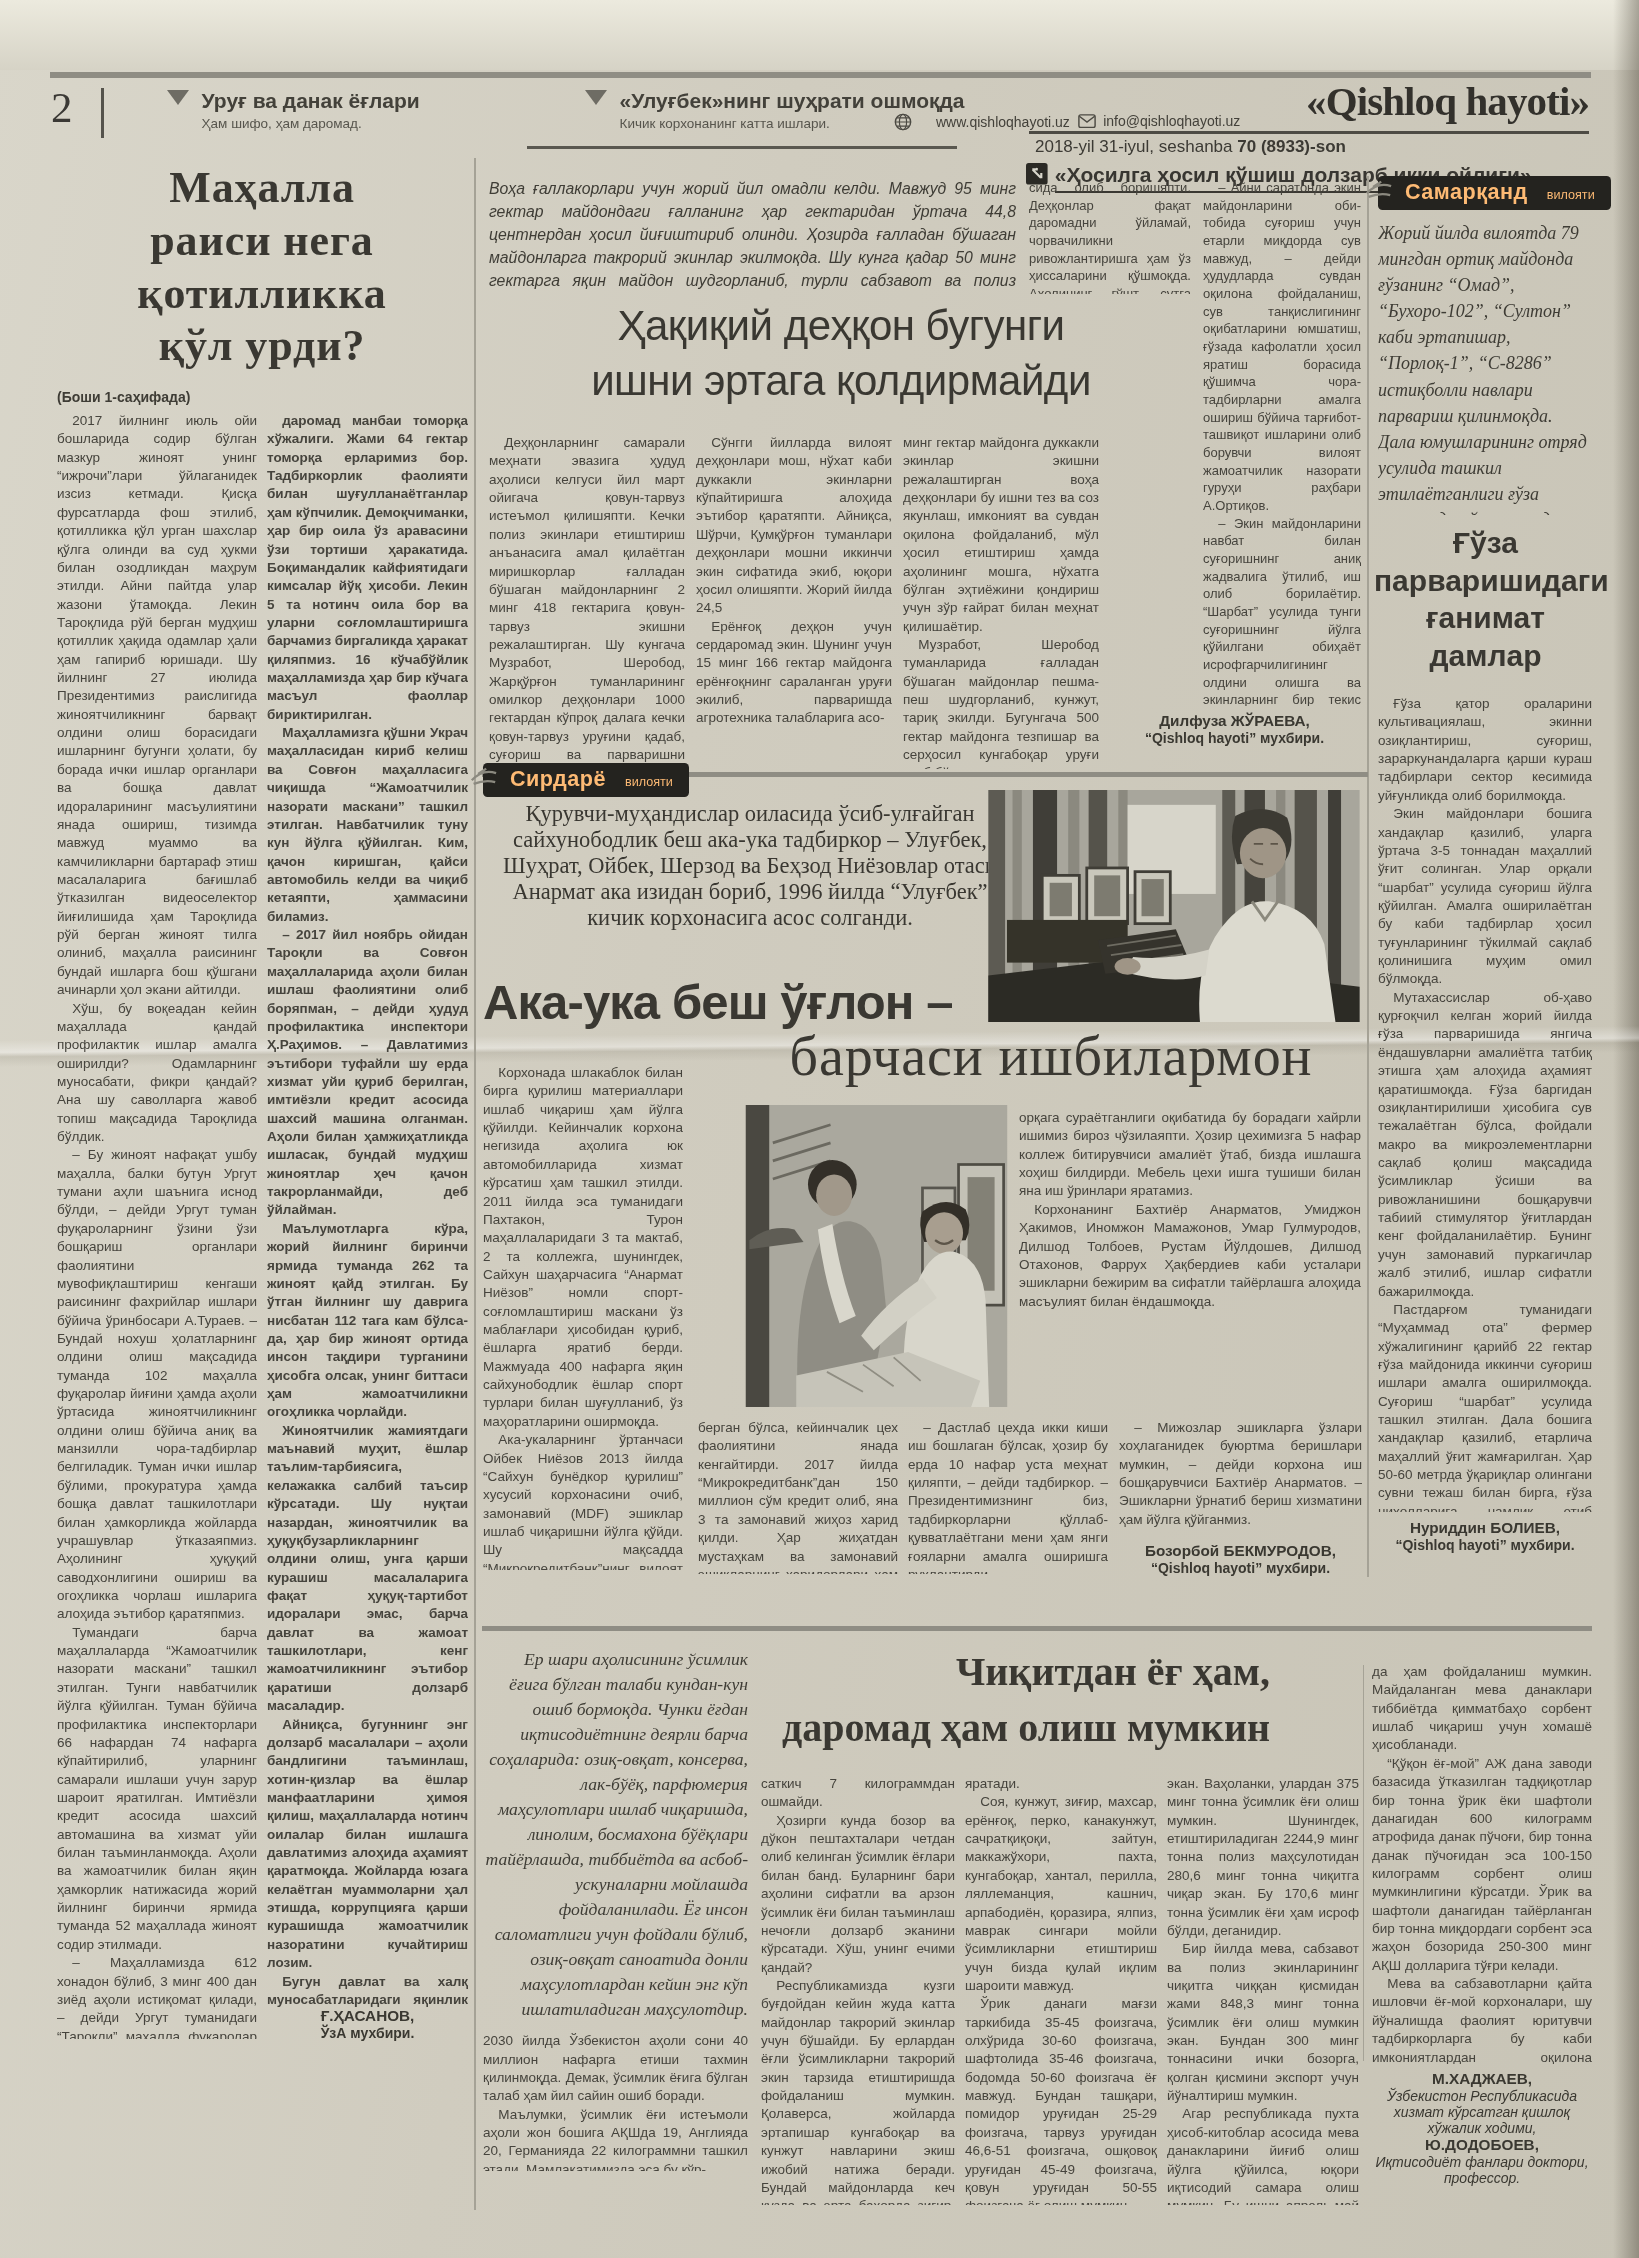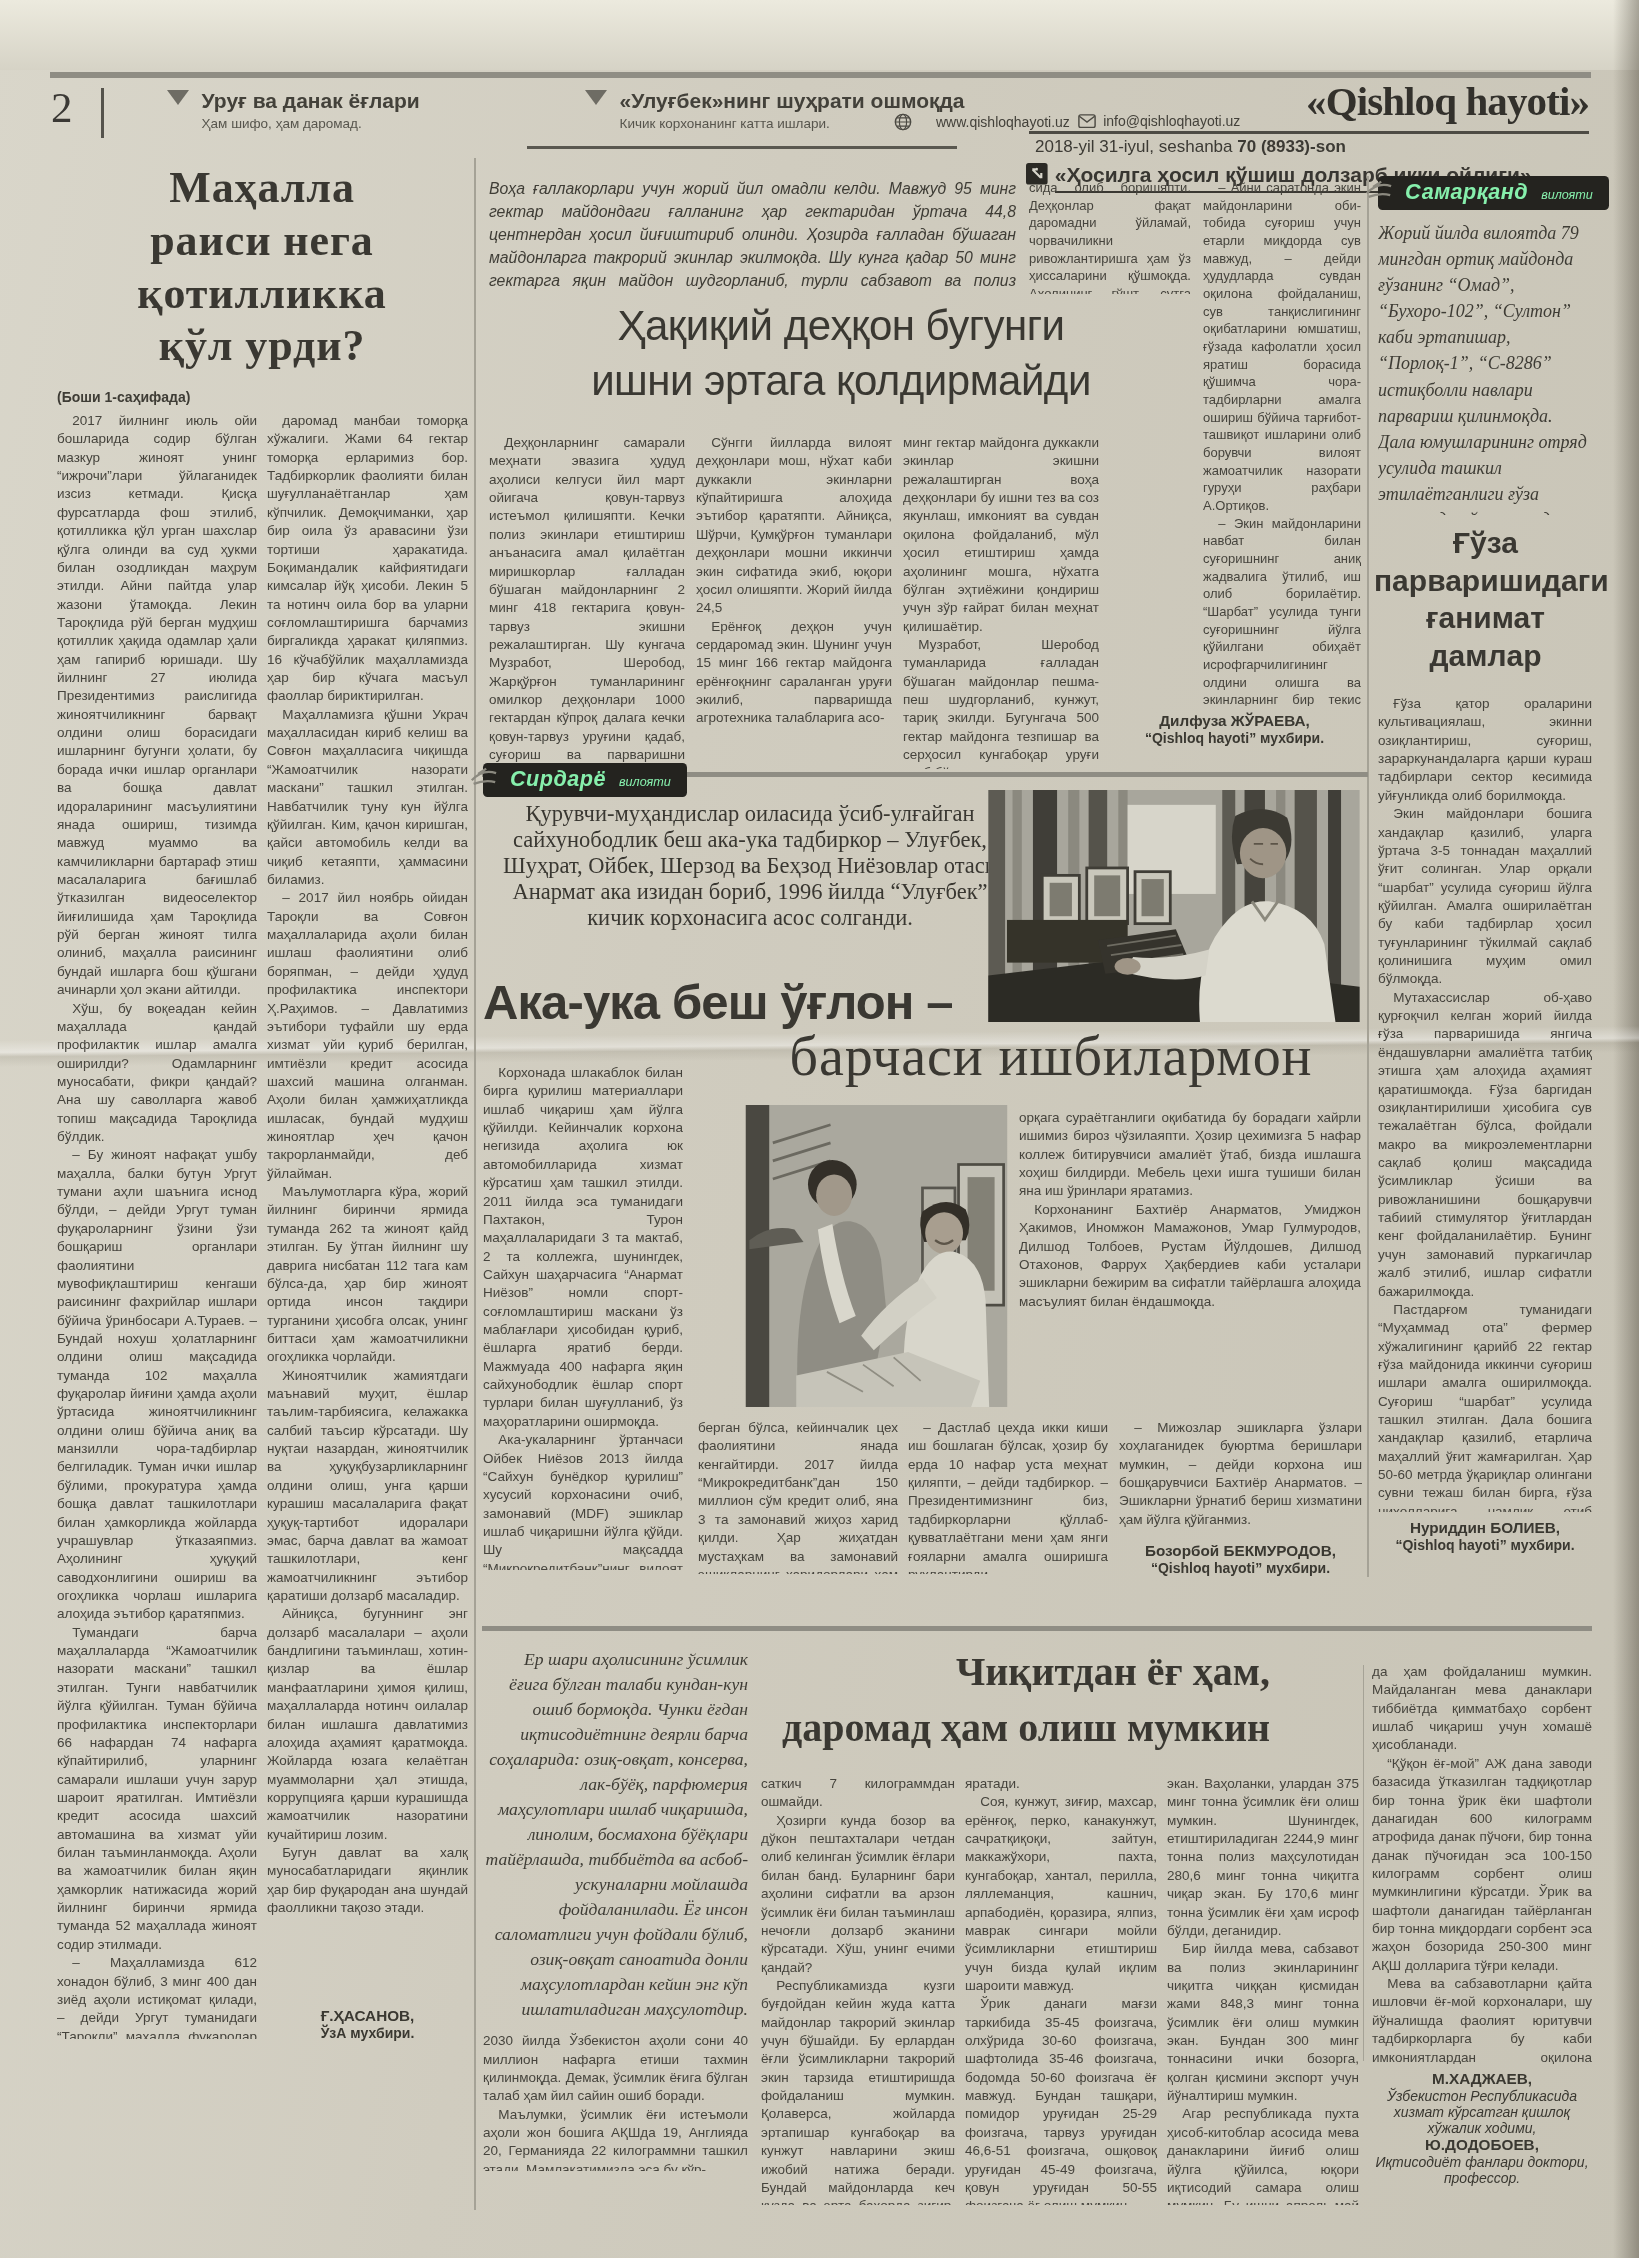--- a/index.html
+++ b/index.html
@@ -13,22 +13,22 @@
   .serif{font-family:"Liberation Serif",serif;}
   .byl{text-align:center;color:#3a3831;}
   .byl .n{font-weight:bold;font-size:15.3px;display:block;}
   .byl .r{font-weight:bold;font-size:14px;display:block;}
   .byl .ri{font-style:italic;font-weight:normal;font-size:14px;display:block;font-family:"Liberation Sans",sans-serif;}
   .rule{background:#8f8d84;}
   .vrule{background:#a5a296;}
   .tri{width:0;height:0;border-left:11.7px solid transparent;border-right:11.7px solid transparent;border-top:15.3px solid #6e6c64;}
   .teaser-title{font-size:21px;font-weight:bold;color:#43413a;line-height:1.05;}
   .teaser-sub{font-size:13.5px;color:#57554d;margin-top:3.6px;}
-  .badge{display:inline-flex;align-items:baseline;gap:13px;background:#24231f;color:#86efac;
-         border-radius:4.5px;padding:2.7px 16px 5.4px 27px;position:relative;font-style:italic;}
+  .badge{display:inline-flex;align-items:baseline;gap:19px;background:#24231f;color:#fdba74;
+         border-radius:4.5px;padding:2.7px 16px 5.4px 27px;position:relative;}
   .badge .bn{font-size:21.6px;font-weight:bold;letter-spacing:0.5px;}
   .badge .bs{font-size:12.6px;}
   .lead-i{font-style:italic;font-family:"Liberation Serif",serif;color:#3e3c35;}
   .hl{color:#3a3832;}
 </style>
 </head>
 <body>
 
 <div class="page">
 
@@ -100,21 +100,21 @@
   </div>
   <div class="abs" style="left:57px;top:389px;width:200px;font-weight:bold;font-size:14px;color:#3e3c35;">(Боши 1-саҳифада)</div>
   <div class="abs body" style="left:57px;top:412px;width:200px;height:1627px;">
       <p>2017 йилнинг июль ойи бошларида содир бўлган мазкур жиноят унинг “ижрочи”лари ўйлаганидек изсиз кетмади. Қисқа фурсатларда фош этилиб, қотилликка қўл урган шахслар қўлга олинди ва суд ҳукми билан озодликдан маҳрум этилди. Айни пайтда улар жазони ўтамоқда. Лекин Тароқлида рўй берган мудҳиш қотиллик ҳақида одамлар ҳали ҳам гапириб юришади. Шу йилнинг 27 июлида Президентимиз раислигида жиноятчиликнинг барвақт олдини олиш борасидаги ишларнинг бугунги ҳолати, бу борада ички ишлар органлари ва бошқа давлат идораларининг масъулиятини янада ошириш, тизимда мавжуд муаммо ва камчиликларни бартараф этиш масалаларига бағишлаб ўтказилган видеоселектор йиғилишида ҳам Тароқлида рўй берган жиноят тилга олиниб, маҳалла раисининг бундай ишларга бош қўшгани ачинарли ҳол экани айтилди.</p>
       <p>Хўш, бу воқеадан кейин маҳаллада қандай профилактик ишлар амалга оширилди? Одамларнинг муносабати, фикри қандай? Ана шу саволларга жавоб топиш мақсадида Тароқлида бўлдик.</p>
       <p>– Бу жиноят нафақат ушбу маҳалла, балки бутун Ургут тумани аҳли шаънига иснод бўлди, – дейди Ургут туман фуқароларнинг ўзини ўзи бошқариш органлари фаолиятини мувофиқлаштириш кенгаши раисининг фахрийлар ишлари бўйича ўринбосари А.Тураев. – Бундай нохуш ҳолатларнинг олдини олиш мақсадида туманда 102 маҳалла фуқаролар йиғини ҳамда аҳоли ўртасида жиноятчиликнинг олдини олиш бўйича аниқ ва манзилли чора-тадбирлар белгиладик. Туман ички ишлар бўлими, прокуратура ҳамда бошқа давлат ташкилотлари билан ҳамкорликда жойларда учрашувлар ўтказаяпмиз. Аҳолининг ҳуқуқий саводхонлигини ошириш ва огоҳликка чорлаш ишларига алоҳида эътибор қаратяпмиз.</p>
       <p>Тумандаги барча маҳаллаларда “Жамоатчилик назорати маскани” ташкил этилган. Тунги навбатчилик йўлга қўйилган. Туман бўйича профилактика инспекторлари 66 нафардан 74 нафарга кўпайтирилиб, уларнинг самарали ишлаши учун зарур шароит яратилган. Имтиёзли кредит асосида шахсий автомашина ва хизмат уйи билан таъминланмоқда. Аҳоли ва жамоатчилик билан яқин ҳамкорлик натижасида жорий йилнинг биринчи ярмида туманда 52 маҳаллада жиноят содир этилмади.</p>
       <p>– Маҳалламизда 612 хонадон бўлиб, 3 минг 400 дан зиёд аҳоли истиқомат қилади, – дейди Ургут туманидаги “Тароқли” маҳалла фуқаролар йиғини раиси Ҳ.Қурбонов. – Аҳолининг асосий</p>
     </div>
   <div class="abs" style="left:267px;top:412px;width:201px;height:1629px;display:flex;flex-direction:column;">
-    <div class="body" style="overflow:hidden;">
+    <div class="body" style="overflow:hidden;font-weight:bold;">
         <p>даромад манбаи томорқа хўжалиги. Жами 64 гектар томорқа ерларимиз бор. Тадбиркорлик фаолияти билан шуғулланаётганлар ҳам кўпчилик. Демоқчиманки, ҳар бир оила ўз аравасини ўзи тортиши ҳаракатида. Боқимандалик кайфиятидаги кимсалар йўқ ҳисоби. Лекин 5 та нотинч оила бор ва уларни соғломлаштиришга барчамиз биргаликда ҳаракат қиляпмиз. 16 кўчабўйлик маҳалламизда ҳар бир кўчага масъул фаоллар бириктирилган.</p>
         <p>Маҳалламизга қўшни Украч маҳалласидан кириб келиш ва Совғон маҳалласига чиқишда “Жамоатчилик назорати маскани” ташкил этилган. Навбатчилик туну кун йўлга қўйилган. Ким, қачон киришган, қайси автомобиль келди ва чиқиб кетаяпти, ҳаммасини биламиз.</p>
         <p>– 2017 йил ноябрь ойидан Тароқли ва Совғон маҳаллаларида аҳоли билан ишлаш фаолиятини олиб боряпман, – дейди ҳудуд профилактика инспектори Ҳ.Раҳимов. – Давлатимиз эътибори туфайли шу ерда хизмат уйи қуриб берилган, имтиёзли кредит асосида шахсий машина олганман. Аҳоли билан ҳамжиҳатликда ишласак, бундай мудҳиш жиноятлар ҳеч қачон такрорланмайди, деб ўйлайман.</p>
         <p>Маълумотларга кўра, жорий йилнинг биринчи ярмида туманда 262 та жиноят қайд этилган. Бу ўтган йилнинг шу даврига нисбатан 112 тага кам бўлса-да, ҳар бир жиноят ортида инсон тақдири турганини ҳисобга олсак, унинг биттаси ҳам жамоатчиликни огоҳликка чорлайди.</p>
         <p>Жиноятчилик жамиятдаги маънавий муҳит, ёшлар таълим-тарбиясига, келажакка салбий таъсир кўрсатади. Шу нуқтаи назардан, жиноятчилик ва ҳуқуқбузарликларнинг олдини олиш, унга қарши курашиш масалаларига фақат ҳуқуқ-тартибот идоралари эмас, барча давлат ва жамоат ташкилотлари, кенг жамоатчиликнинг эътибор қаратиши долзарб масаладир.</p>
         <p>Айниқса, бугуннинг энг долзарб масалалари – аҳоли бандлигини таъминлаш, хотин-қизлар ва ёшлар манфаатларини ҳимоя қилиш, маҳаллаларда нотинч оилалар билан ишлашга давлатимиз алоҳида аҳамият қаратмоқда. Жойларда юзага келаётган муаммоларни ҳал этишда, коррупцияга қарши курашишда жамоатчилик назоратини кучайтириш лозим.</p>
         <p>Бугун давлат ва халқ муносабатларидаги яқинлик ҳар бир фуқародан ана шундай фаолликни тақозо этади.</p>
       </div>
     <div style="flex:1;"></div>
     <div class="byl">

